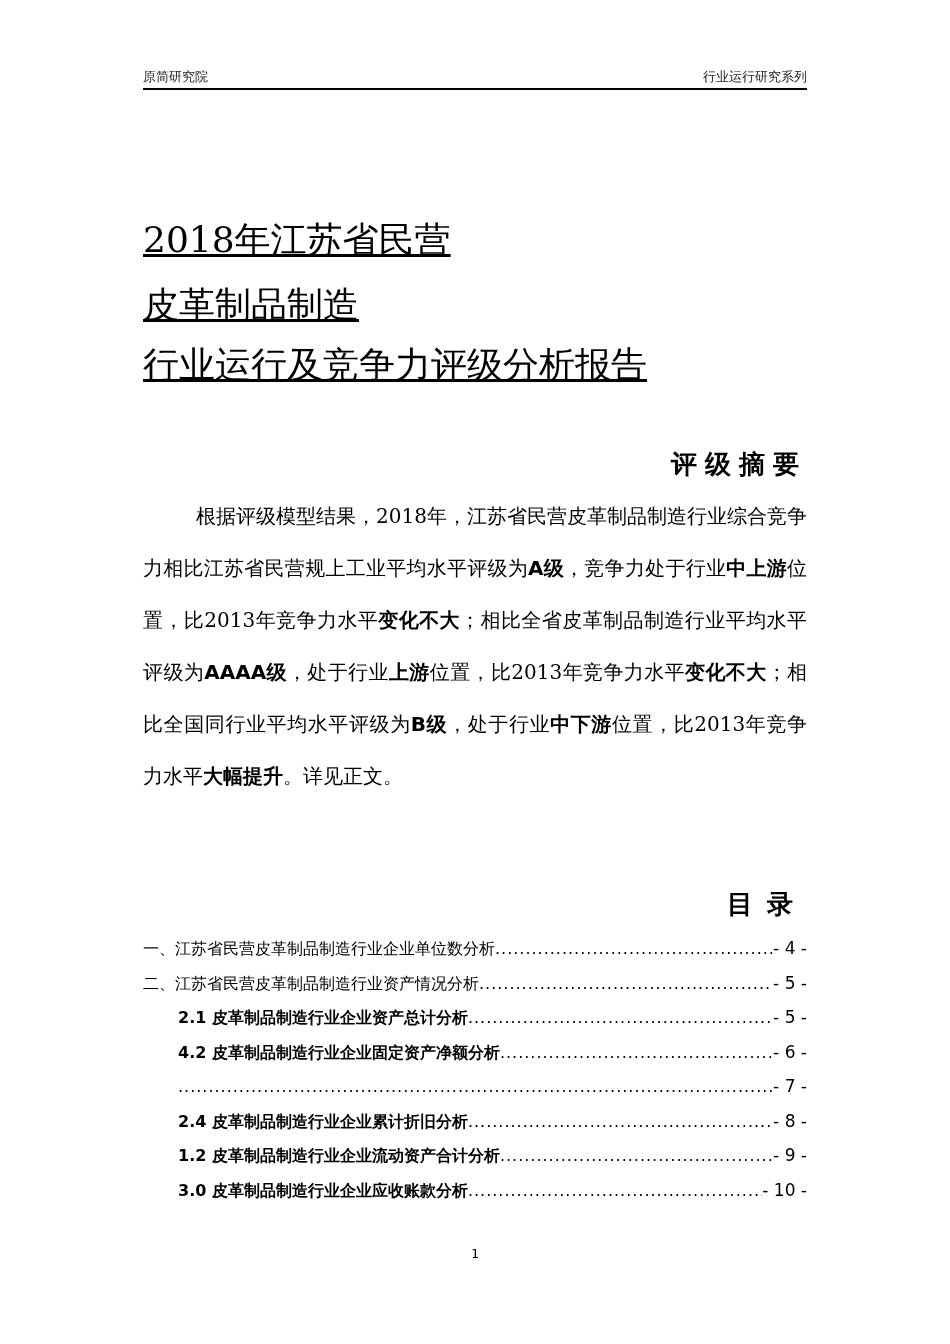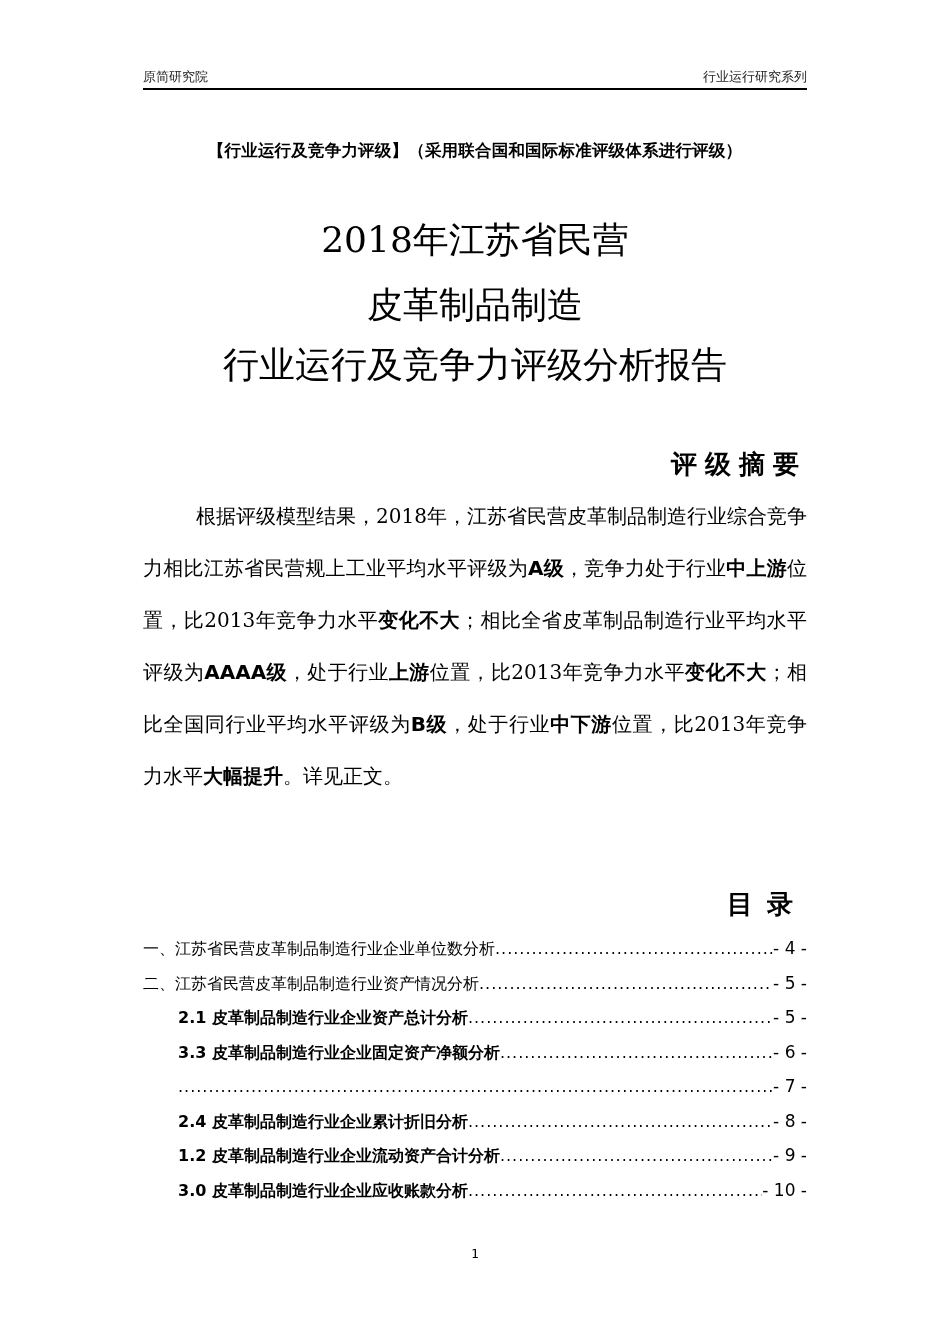--- a/index.html
+++ b/index.html
@@ -4,22 +4,22 @@
 <style>
   html, body { margin: 0; padding: 0; background: #ffffff; }
   body { width: 950px; height: 1344px; position: relative; overflow: hidden; color: #000; }
   .page { position: absolute; left: 0; top: 0; width: 950px; height: 1324px; }
   .hdr { position: absolute; left: 143px; top: 66px; width: 664px; height: 22px; border-bottom: 2px solid #000;
          font-family: "DejaVu Sans", sans-serif; font-size: 13px; color: #222; }
   .hdr .l { position: absolute; left: 0; top: 2px; }
   .hdr .r { position: absolute; right: 0; top: 2px; }
   .tag { position: absolute; left: 143px; top: 140px; width: 664px; text-align: center;
          font-family: "DejaVu Sans", sans-serif; font-size: 16.5px; font-weight: bold; letter-spacing: 0.2px; }
-  .title { position: absolute; left: 143px; width: 664px; text-align: center;
-           font-family: "DejaVu Serif", serif; font-size: 36px; line-height: 40px; }
+  .title { position: absolute; left: 143px; width: 664px; text-align: left;
+           font-family: "DejaVu Serif", serif; font-size: 36px; line-height: 40px; text-decoration: underline; }
   .t1 { top: 220px; } .t2 { top: 285px; } .t3 { top: 345px; }
   .sec-h { position: absolute; left: 143px; width: 664px; text-align: right;
            font-family: "DejaVu Sans", sans-serif; font-weight: bold; font-size: 26px; letter-spacing: 8px; }
   .abstract { position: absolute; left: 143px; top: 490px; width: 664px;
               font-family: "DejaVu Serif", serif; font-size: 20px; line-height: 52px; text-align: justify; }
   .abstract p { margin: 0; text-indent: 53px; }
   .abstract b { font-family: "DejaVu Sans", sans-serif; font-weight: bold; }
   .toc { position: absolute; left: 143px; top: 938px; width: 664px; text-align: center; }
   .toc-item { display: flex; align-items: baseline; height: 34.5px; font-size: 16px; font-family: "DejaVu Sans", sans-serif; }
   .toc-item.lvl2 { padding-left: 35px; font-family: "DejaVu Sans", sans-serif; font-weight: bold; }
@@ -32,21 +32,20 @@
 </head>
 <body>
 
 <div class="page">
 
   <div class="hdr">
     <span class="l">原简研究院</span>
     <span class="r">行业运行研究系列</span>
   </div>
 
-  <div class="tag">【行业运行及竞争力评级】（采用联合国和国际标准评级体系进行评级）</div>
 
   <div class="title t1">2018年江苏省民营</div>
   <div class="title t2">皮革制品制造</div>
   <div class="title t3">行业运行及竞争力评级分析报告</div>
 
   <div class="sec-h" style="top:447px;">评级摘要</div>
 
   <div class="abstract">
     <p id="abstract-para"><span>根据评级模型结果，2018年，江苏省民营皮革制品制造行业综合竞争力相比江苏省民营规上工业平均水平评级为</span><b>A级</b><span>，竞争力处于行业</span><b>中上游</b><span>位置，比2013年竞争力水平</span><b>变化不大</b><span>；相比全省皮革制品制造行业平均水平评级为</span><b>AAAA级</b><span>，处于行业</span><b>上游</b><span>位置，比2013年竞争力水平</span><b>变化不大</b><span>；相比全国同行业平均水平评级为</span><b>B级</b><span>，处于行业</span><b>中下游</b><span>位置，比2013年竞争力水平</span><b>大幅提升</b><span>。详见正文。</span></p>
   </div>
@@ -63,21 +62,21 @@
         <span class="lbl">二、江苏省民营皮革制品制造行业资产情况分析</span>
         <span class="dots">................................................................................................................................................................</span>
         <span class="pg">- 5 -</span>
       </div>
       <div class="toc-item lvl2">
         <span class="lbl">2.1 皮革制品制造行业企业资产总计分析</span>
         <span class="dots">................................................................................................................................................................</span>
         <span class="pg">- 5 -</span>
       </div>
       <div class="toc-item lvl2">
-        <span class="lbl">3.3 皮革制品制造行业企业固定资产净额分析</span>
+        <span class="lbl">4.2 皮革制品制造行业企业固定资产净额分析</span>
         <span class="dots">................................................................................................................................................................</span>
         <span class="pg">- 6 -</span>
       </div>
       <div class="toc-item lvl2">
         <span class="dots">................................................................................................................................................................</span>
         <span class="pg">- 7 -</span>
       </div>
       <div class="toc-item lvl2">
         <span class="lbl">2.4 皮革制品制造行业企业累计折旧分析</span>
         <span class="dots">................................................................................................................................................................</span>

